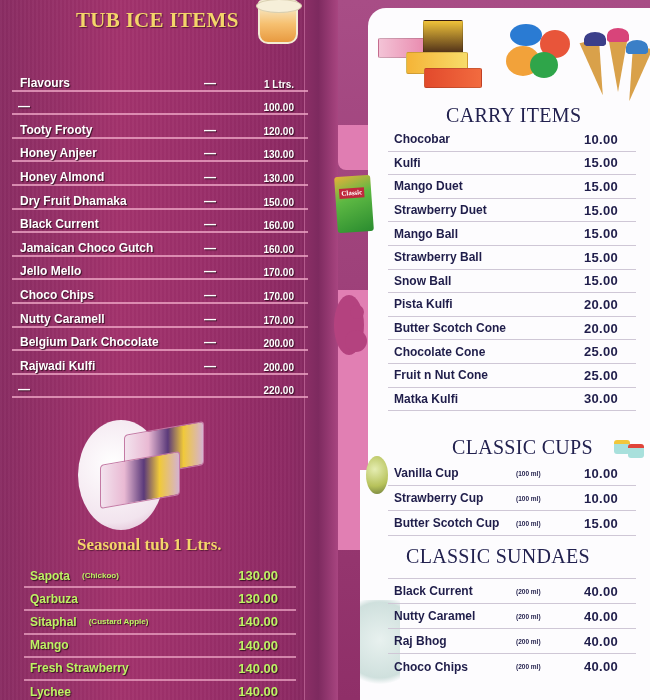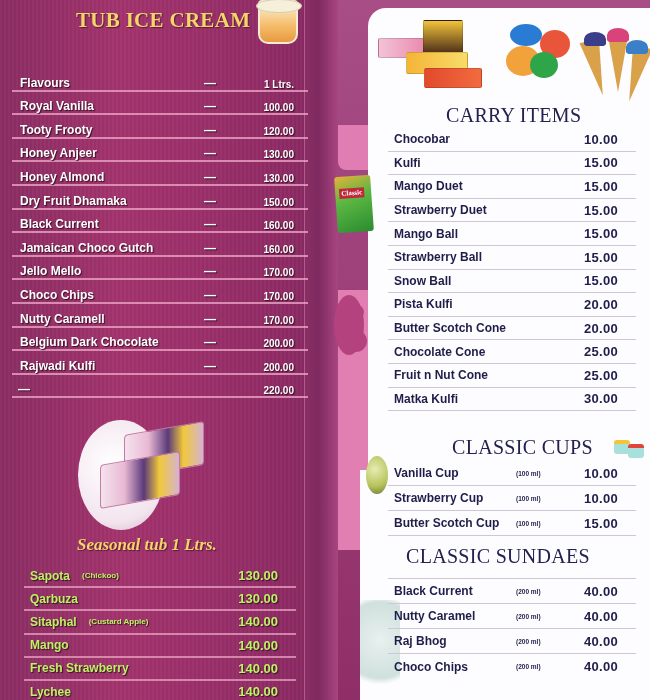--- a/index.html
+++ b/index.html
@@ -61,21 +61,20 @@
       border: 1px solid #c47aa5; transform: skewY(-10deg);
     }
     .tub-image .box.b1 { left: 46px; top: 18px; }
     .tub-image .box.b2 { left: 22px; top: 48px; }
 
     .seasonal-title {
       position: absolute; left: 77px; top: 535px;
       font-family: "Liberation Serif", serif; font-weight: bold;
       font-size: 17px; color: #f4d56a;
       text-shadow: 1px 1px 1px #5a1a3a;
-      font-style: italic;
     }
     .seasonal-table { position: absolute; left: 24px; top: 565px; width: 272px; }
     .seasonal-row {
       height: 23.2px; display: flex; align-items: center;
       border-bottom: 2px solid rgba(240,170,200,0.7);
       color: #bef264; font-weight: bold; font-size: 12px;
       text-shadow: 1px 1px 1px #3a0f25;
     }
     .seasonal-row .name { padding-left: 6px; }
     .seasonal-row .note { font-size: 8px; margin-left: 12px; }
@@ -156,31 +155,30 @@
     .scoop { position: absolute; left: 366px; top: 456px; width: 22px; height: 38px;
       border-radius: 50%; background: radial-gradient(circle at 40% 35%, #e5edb2 0%, #b7c25b 60%, #6c7a3a 100%); }
   </style>
 </head>
 <body>
 
 <div class="left">
   <div class="seam"></div>
 </div>
 
-<div class="tub-title">TUB ICE CREAM</div>
+<div class="tub-title">TUB ICE ITEMS</div>
 <div class="tub-cup-icon"></div>
 
 <div class="tub-table">
   <div class="tub-row">
     <span class="name">Flavours</span>
     <span class="dash">—</span>
     <span class="price">1 Ltrs.</span>
   </div>
   <div class="tub-row">
-      <span class="name">Royal Vanilla</span>
       <span class="dash">—</span>
       <span class="price">100.00</span>
     </div>
   <div class="tub-row">
       <span class="name">Tooty Frooty</span>
       <span class="dash">—</span>
       <span class="price">120.00</span>
     </div>
   <div class="tub-row">
       <span class="name">Honey Anjeer</span>

